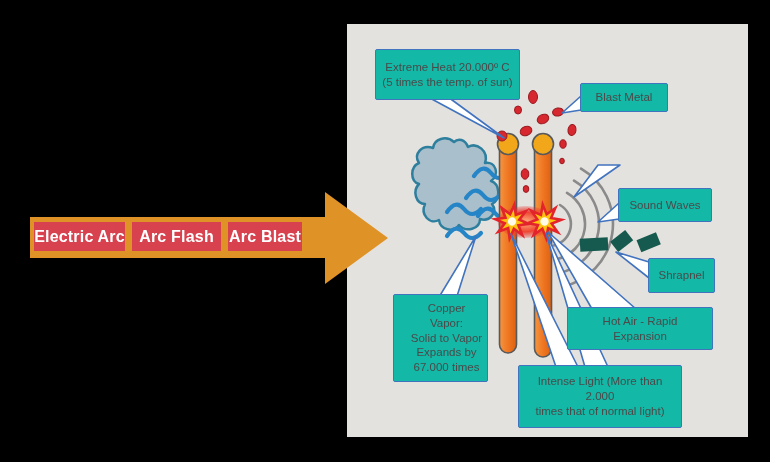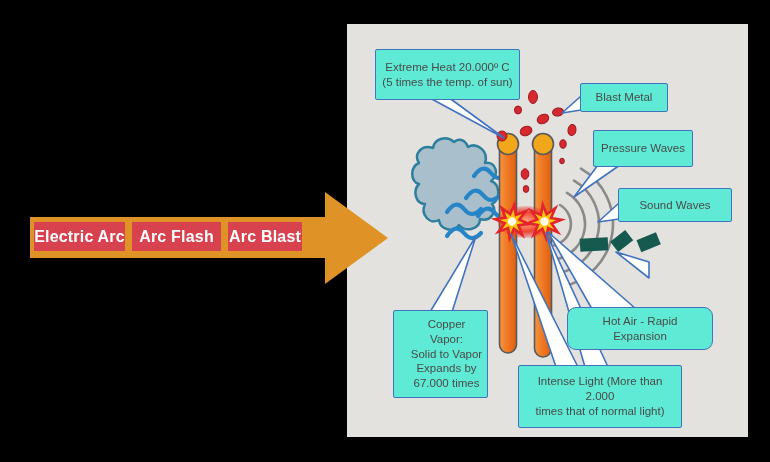--- a/index.html
+++ b/index.html
@@ -14,33 +14,33 @@
   .art{position:absolute;left:0;top:0;width:770px;height:462px;}
   .arc-label{
     position:absolute;height:29px;background:#D8424E;color:#FFFFFF;
     font-size:16px;font-weight:600;text-align:center;line-height:29px;
     letter-spacing:.2px;
   }
   .arc-label.l0{left:34px;top:222px;width:91px;}
   .arc-label.l1{left:132px;top:222px;width:89px;}
   .arc-label.l2{left:228px;top:222px;width:74px;}
   .callout{
-    position:absolute;background:#5eead4;border:1.6px solid #4173BE;border-radius:2px;
+    position:absolute;background:#14b8a6;border:1.6px solid #4173BE;border-radius:2px;
     color:#4A4A4A;font-size:11.5px;line-height:1.28;text-align:center;
     display:flex;align-items:center;justify-content:center;
     white-space:pre-line;box-sizing:border-box;padding:2px 4px;
   }
   .co-extreme-heat {left:375px;top:49px; width:145px;height:51px;}
   .co-molten-metal {left:580px;top:83px; width:88px; height:29px;}
   .co-pressure-waves{left:593px;top:130px;width:100px;height:37px;}
-  .co-sound-waves {left:618px;top:188px;width:114px; height:34px;}
+  .co-sound-waves {left:618px;top:188px;width:94px; height:34px;}
   .co-shrapnel    {left:648px;top:258px;width:67px; height:35px;}
-  .co-hot-air     {left:567px;top:307px;width:146px;height:43px;border-radius:9px;}
+  .co-hot-air     {left:567px;top:307px;width:146px;height:43px;}
   .co-intense-light{left:518px;top:365px;width:164px;height:63px;}
-  .co-copper-vapor{left:393px;top:310px;width:95px; height:88px;padding-left:16px;}
+  .co-copper-vapor{left:393px;top:294px;width:95px; height:88px;padding-left:16px;}
 </style>
 </head>
 <body>
 
 <div class="stage">
 
   <div class="panel"></div>
 
   <svg class="art" viewBox="0 0 770 462">
     <defs>
@@ -130,22 +130,22 @@
     </g>
   </svg>
 
   <div class="arc-label l1">Arc Flash</div>
   <div class="arc-label l0">Electric Arc</div>
   <div class="arc-label l2">Arc Blast</div>
 
   <div class="callout co-extreme-heat">Extreme Heat 20.000º C
 (5 times the temp. of sun)</div>
   <div class="callout co-molten-metal">Blast Metal</div>
-  <div class="callout co-pressure-waves">Pressure Waves</div>
   <div class="callout co-sound-waves">Sound Waves</div>
+  <div class="callout co-shrapnel">Shrapnel</div>
   <div class="callout co-hot-air">Hot Air - Rapid
 Expansion</div>
   <div class="callout co-intense-light">Intense Light (More than 2.000
 times that of normal light)</div>
   <div class="callout co-copper-vapor">Copper Vapor:
 Solid to Vapor
 Expands by
 67.000 times</div>
 
 </div>

